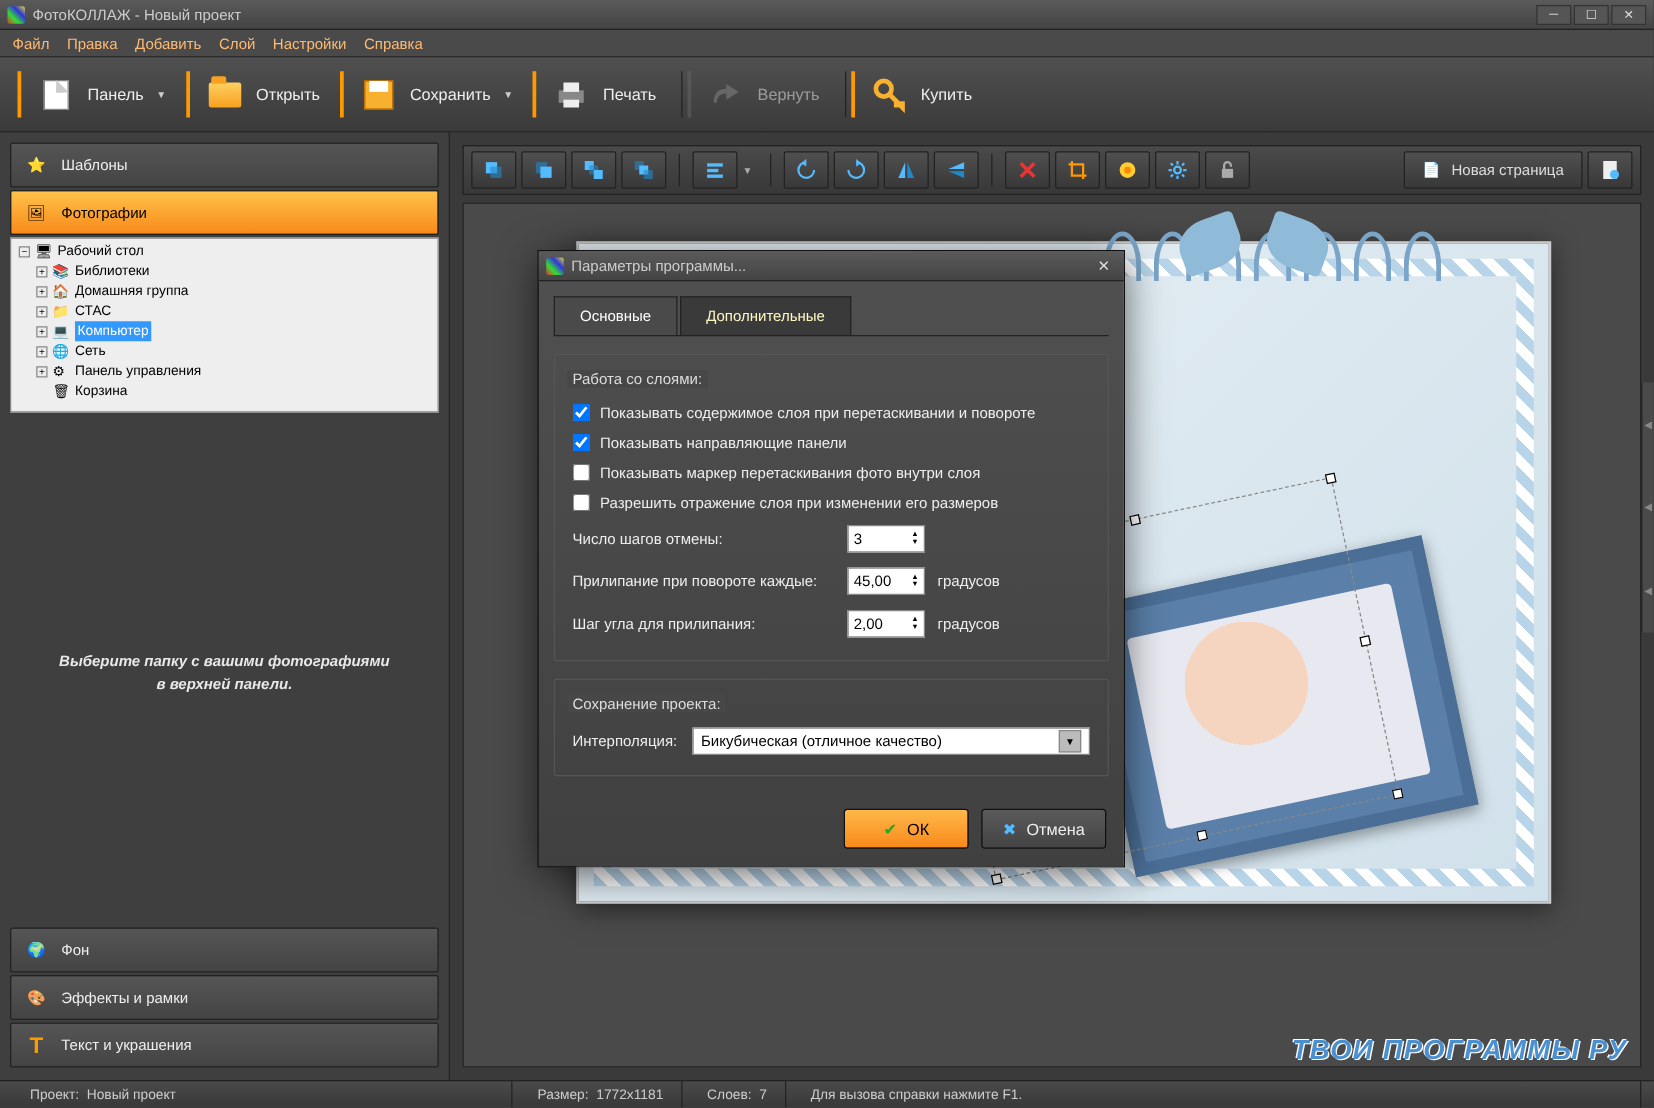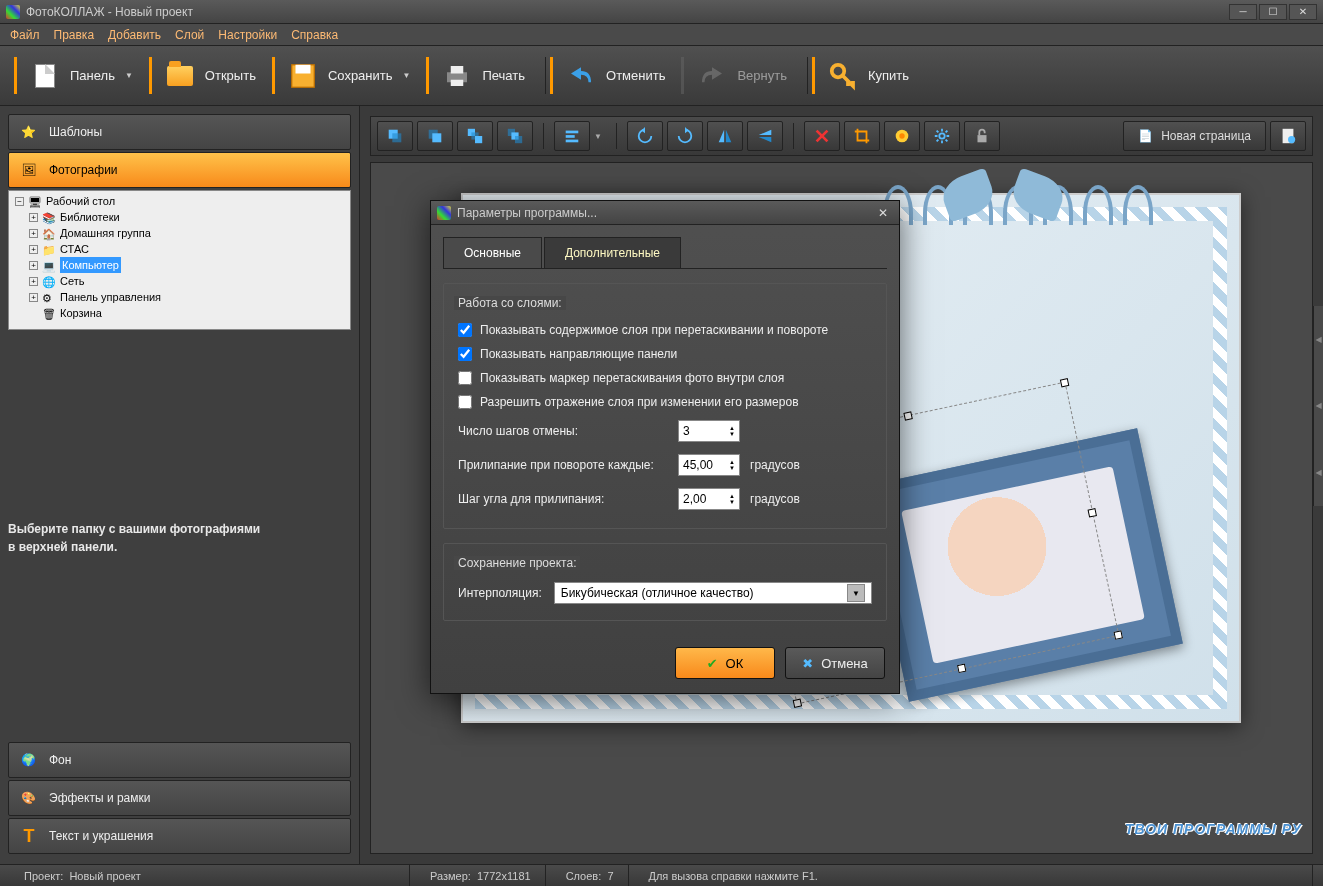--- a/index.html
+++ b/index.html
@@ -38,21 +38,21 @@
 .stext { color:#eee; font-weight:500; }
 
 
 .treewrap { background:#eee; color:#000; flex:0 0 auto; height: 140px; border:1px solid #888; overflow:auto; font-size:11px; line-height:16px; padding:2px; }
 .treeitem { display:flex; align-items:center; gap:4px; padding-left: 4px; white-space:nowrap; }
 .treeitem.d1 { padding-left: 18px; }
 .treeitem .exp { width:9px; height:9px; border:1px solid #888; font-size:8px; line-height:7px; text-align:center; }
 .treeitem .ticon2 { width:14px; height:14px; display:inline-block; }
 .treeitem.sel .lbl { background:#3399ff; color:#fff; padding:0 2px; }
 
-.hint { text-align:left; color:#e8e8e8; font-weight:bold; margin-top: 190px; line-height:18px; }
+.hint { text-align:center; color:#e8e8e8; font-weight:bold; margin-top: 190px; line-height:18px;font-style:italic; }
 
 .bottomtabs { margin-top:auto; }
 
 
 .ctoolbar { height: 40px; background: linear-gradient(#4a4a4a,#383838); border:1px solid #222; display:flex; align-items:center; padding:0 6px; gap:4px; margin-bottom:6px; }
 .cbtn { width:36px; height:30px; background: linear-gradient(#505050,#383838); border:1px solid #222; border-radius:2px; display:flex; align-items:center; justify-content:center; cursor:pointer; }
 .cbtn svg { width:18px; height:18px; }
 .csep { width:1px; height:26px; background:#222; margin:0 6px; }
 .spacer { flex:1; }
 .cpagebtn { height:30px; padding:0 14px; background: linear-gradient(#505050,#383838); border:1px solid #222; border-radius:2px; display:flex; align-items:center; gap:8px; cursor:pointer; }
@@ -64,21 +64,21 @@
 .spiral { position:absolute; top:-10px; left:420px; right:40px; height:40px; display:flex; gap:10px; }
 .spiral span { width:30px; height:40px; border:4px solid #7aa5c8; border-radius:50% 50% 0 0 / 70% 70% 0 0; border-bottom:none; }
 .bow { position:absolute; top:-20px; left:480px; width:120px; height:70px; }
 .bow::before, .bow::after { content:""; position:absolute; width:50px; height:40px; background:#8fbad8; border-radius:50% 10% 50% 10%; }
 .bow::before { left:0; transform:rotate(-20deg); }
 .bow::after { right:0; transform:rotate(20deg) scaleX(-1); }
 .photo { position:absolute; left:420px; top:260px; width:280px; height:220px; background:#5a7fa8; border:10px solid #4a6e95; transform:rotate(-12deg); box-shadow:0 4px 12px rgba(0,0,0,0.4); }
 .photo::after { content:""; position:absolute; inset:22px; background: radial-gradient(circle at 40% 35%, #f5d5c0 0 30%, #e8e8f0 30% 100%); border-radius:4px; }
 .selhandles { position:absolute; left:395px; top:250px; width:330px; height:260px; transform:rotate(-12deg); border:1px dashed #888; pointer-events:none; }
 .handle { position:absolute; width:8px; height:8px; background:#fff; border:1px solid #000; }
-.watermark { position:absolute; right:10px; bottom:16px; font-size:14px; font-weight:bold; color:#4a90d0; text-shadow:1px 1px 0 #fff, -1px -1px 0 #fff; font-style:italic; letter-spacing:1px; }
+.watermark { position:absolute; right:10px; bottom:0; font-size:22px; font-weight:bold; color:#4a90d0; text-shadow:1px 1px 0 #fff, -1px -1px 0 #fff; font-style:italic; letter-spacing:1px; }
 
 
 .sidestrip { position:absolute; right:0; top:200px; width:10px; height:200px; background:#4a4a4a; border-left:1px solid #222; display:flex; flex-direction:column; justify-content:space-around; align-items:center; }
 .sidestrip span { color:#888; font-size:8px; }
 
 
 .statusbar { position:absolute; bottom:0; left:0; right:0; height:22px; background: linear-gradient(#4a4a4a,#383838); border-top:1px solid #222; display:flex; align-items:flex-start; padding:0 10px; gap:6px; color:#ccc; font-size:11px; }
 .statusbar .sseg { border-right:1px solid #222; padding:0 14px; height:100%; display:flex; align-items:center; }
 
 
@@ -167,29 +167,20 @@
     <span class="ticon">
         <svg viewBox="0 0 24 24">
           <rect x="4" y="9" width="16" height="8" fill="#888"></rect>
           <rect x="7" y="4" width="10" height="6" fill="#eee"></rect>
           <rect x="7" y="15" width="10" height="5" fill="#eee"></rect>
         </svg>
       </span>
     <span class="tlabel">Печать</span>
   </div>
   <div class="tsep"></div>
-  <div class="tbtn">
-    <span class="bar"></span>
-    <span class="ticon">
-        <svg viewBox="0 0 24 24">
-          <path d="M12 5 L4 10 L12 15 L12 11 Q18 11 18 17 L20 17 Q20 8 12 8 Z" fill="#3ba0e8"></path>
-        </svg>
-      </span>
-    <span class="tlabel">Отменить</span>
-  </div>
   <div class="tbtn" style="opacity:0.5">
     <span class="bar" style="background:#666"></span>
     <span class="ticon">
         <svg viewBox="0 0 24 24">
           <path d="M12 5 L20 10 L12 15 L12 11 Q6 11 6 17 L4 17 Q4 8 12 8 Z" fill="#888"></path>
         </svg>
       </span>
     <span class="tlabel">Вернуть</span>
   </div>
   <div class="tsep"></div>

